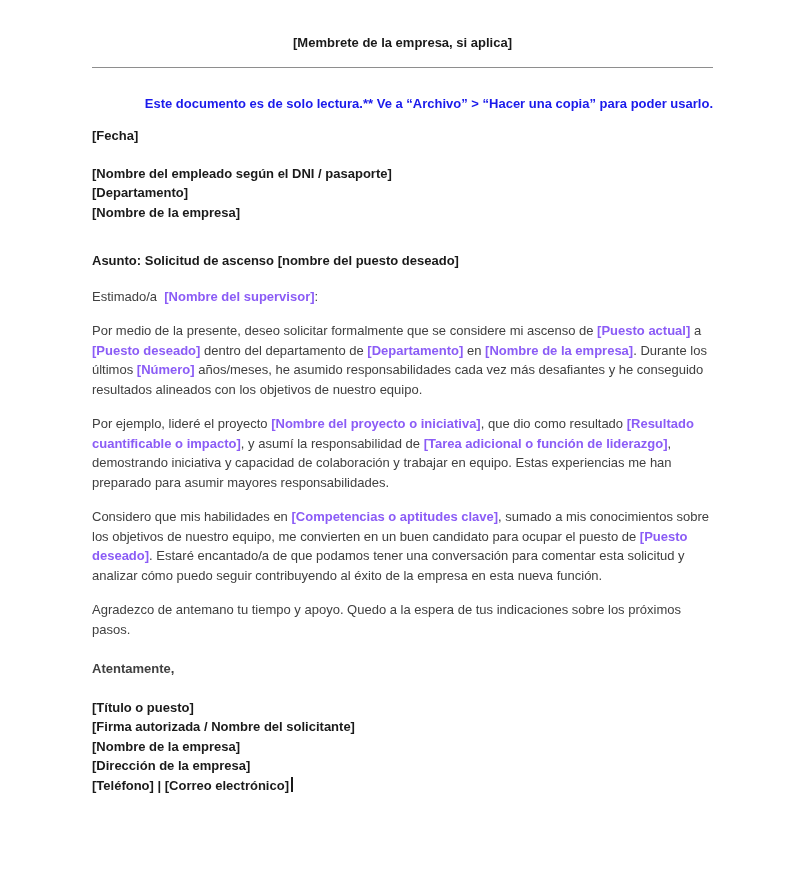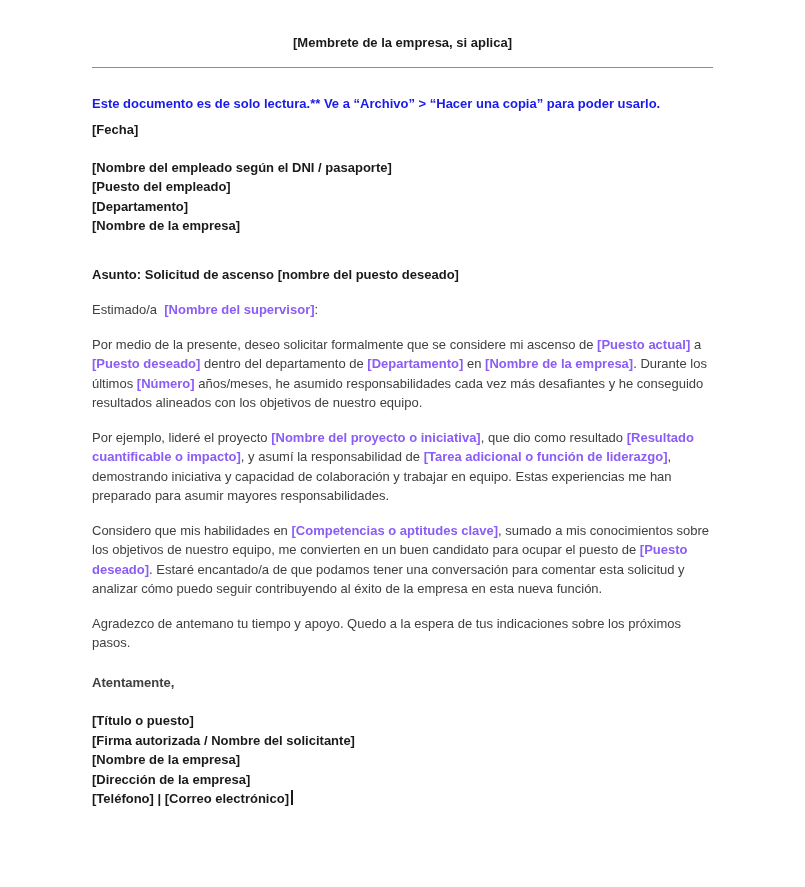--- a/index.html
+++ b/index.html
@@ -29,26 +29,26 @@
     text-align: center;
     font-weight: 700;
     color: #1a1a1a;
   }
   .divider {
     border: none;
     border-top: 1.5px solid #8e8e8e;
     margin: 14px 0 26px 0;
   }
   .notice {
-    text-align: left;
+    text-align: right;
     font-weight: 700;
     color: #1a1aeb;
     white-space: nowrap;
   }
-  .date-line { margin-top: 7px; }
+  .date-line { margin-top: 13px; }
   .recipient-block { margin-top: 18px; }
   .subject-line { margin-top: 29px; }
   .salutation { margin-top: 16px; white-space: pre-wrap; }
   .para { margin-top: 15px; white-space: pre-wrap; }
   .closing { margin-top: 20px; font-weight: bold; }
   .signature-block { margin-top: 19px; }
   .bold-line {
     font-weight: 700;
     color: #1a1a1a;
   }
@@ -69,21 +69,20 @@
   <p class="letterhead">[Membrete de la empresa, si aplica]</p>
 
   <hr class="divider">
 
   <p class="notice">Este documento es de solo lectura.** Ve a “Archivo” &gt; “Hacer una copia” para poder usarlo.</p>
 
   <p class="date-line bold-line">[Fecha]</p>
 
   <div class="recipient-block">
     <p class="bold-line">[Nombre del empleado según el DNI / pasaporte]</p>
-    <p class="bold-line">[Puesto del empleado]</p>
     <p class="bold-line">[Departamento]</p>
     <p class="bold-line">[Nombre de la empresa]</p>
   </div>
 
   <p class="subject-line bold-line">Asunto: Solicitud de ascenso [nombre del puesto deseado]</p>
 
   <p class="salutation"><span>Estimado/a  </span><span class="b">[Nombre del supervisor]</span><span>:</span></p>
 
   <p class="para"><span>Por medio de la presente, deseo solicitar formalmente que se considere mi ascenso de </span><span class="b">[Puesto actual]</span><span> a </span><span class="b">[Puesto deseado]</span><span> dentro del departamento de </span><span class="b">[Departamento]</span><span> en </span><span class="b">[Nombre de la empresa]</span><span>. Durante los últimos </span><span class="b">[Número]</span><span> años/meses, he asumido responsabilidades cada vez más desafiantes y he conseguido resultados alineados con los objetivos de nuestro equipo.</span></p>
   <p class="para"><span>Por ejemplo, lideré el proyecto </span><span class="b">[Nombre del proyecto o iniciativa]</span><span>, que dio como resultado </span><span class="b">[Resultado cuantificable o impacto]</span><span>, y asumí la responsabilidad de </span><span class="b">[Tarea adicional o función de liderazgo]</span><span>, demostrando iniciativa y capacidad de colaboración y trabajar en equipo. Estas experiencias me han preparado para asumir mayores responsabilidades.</span></p>

